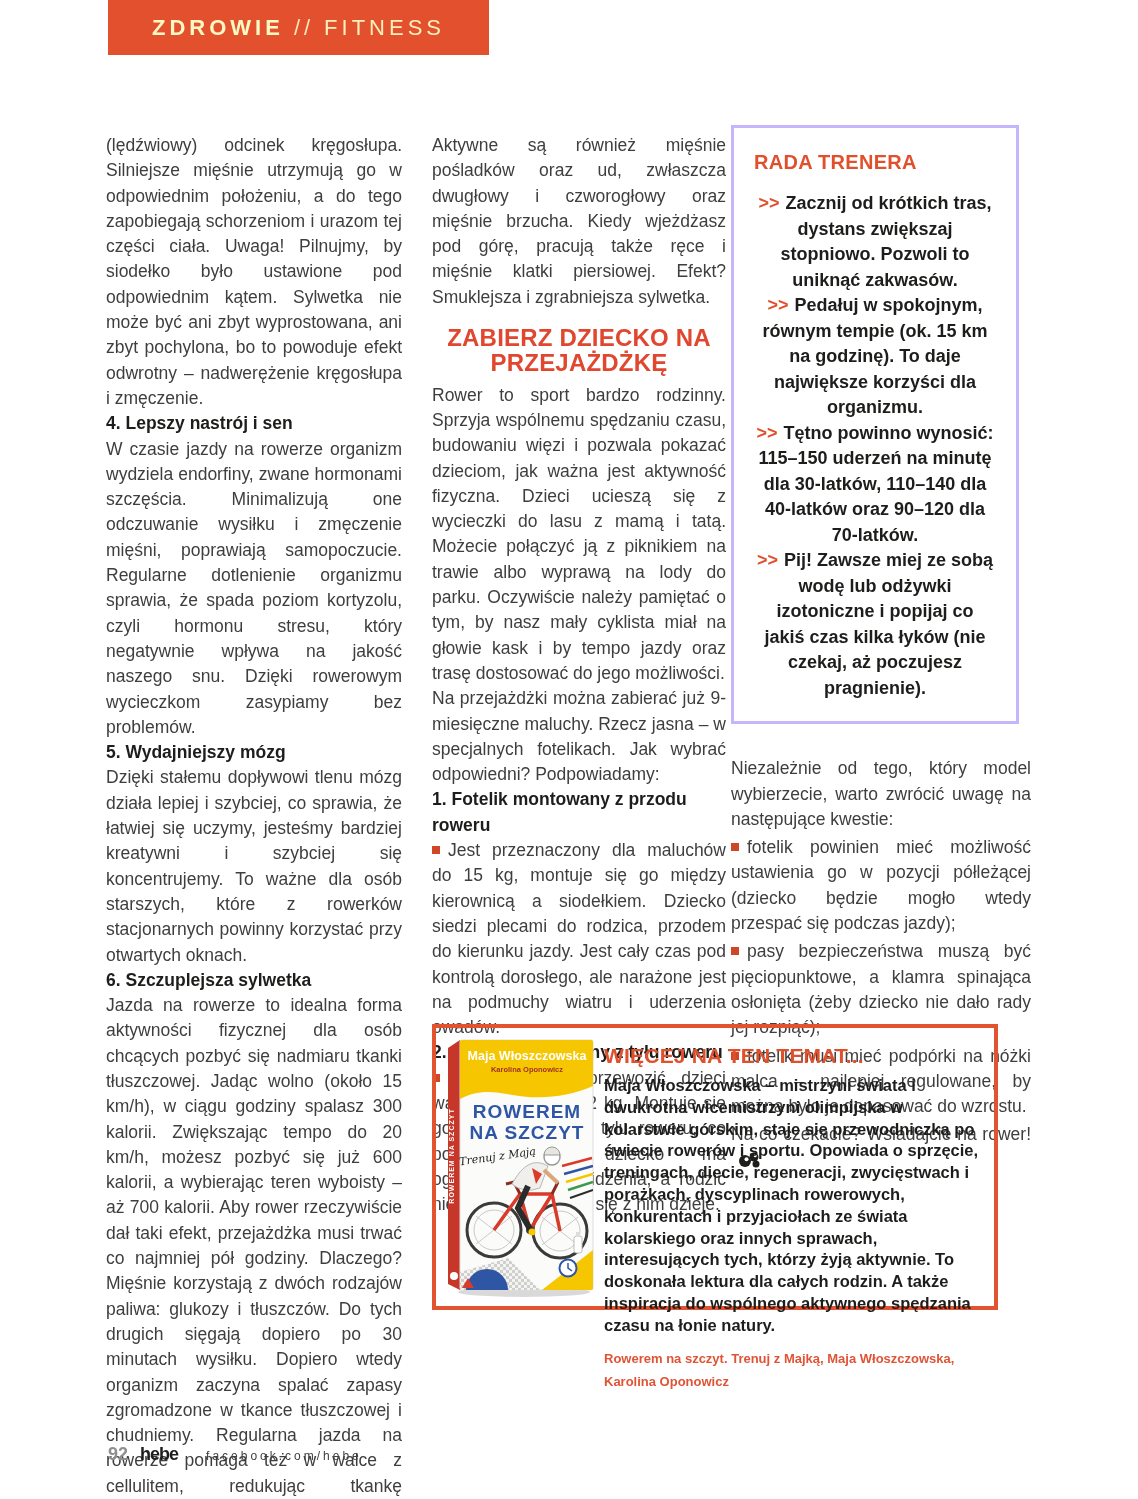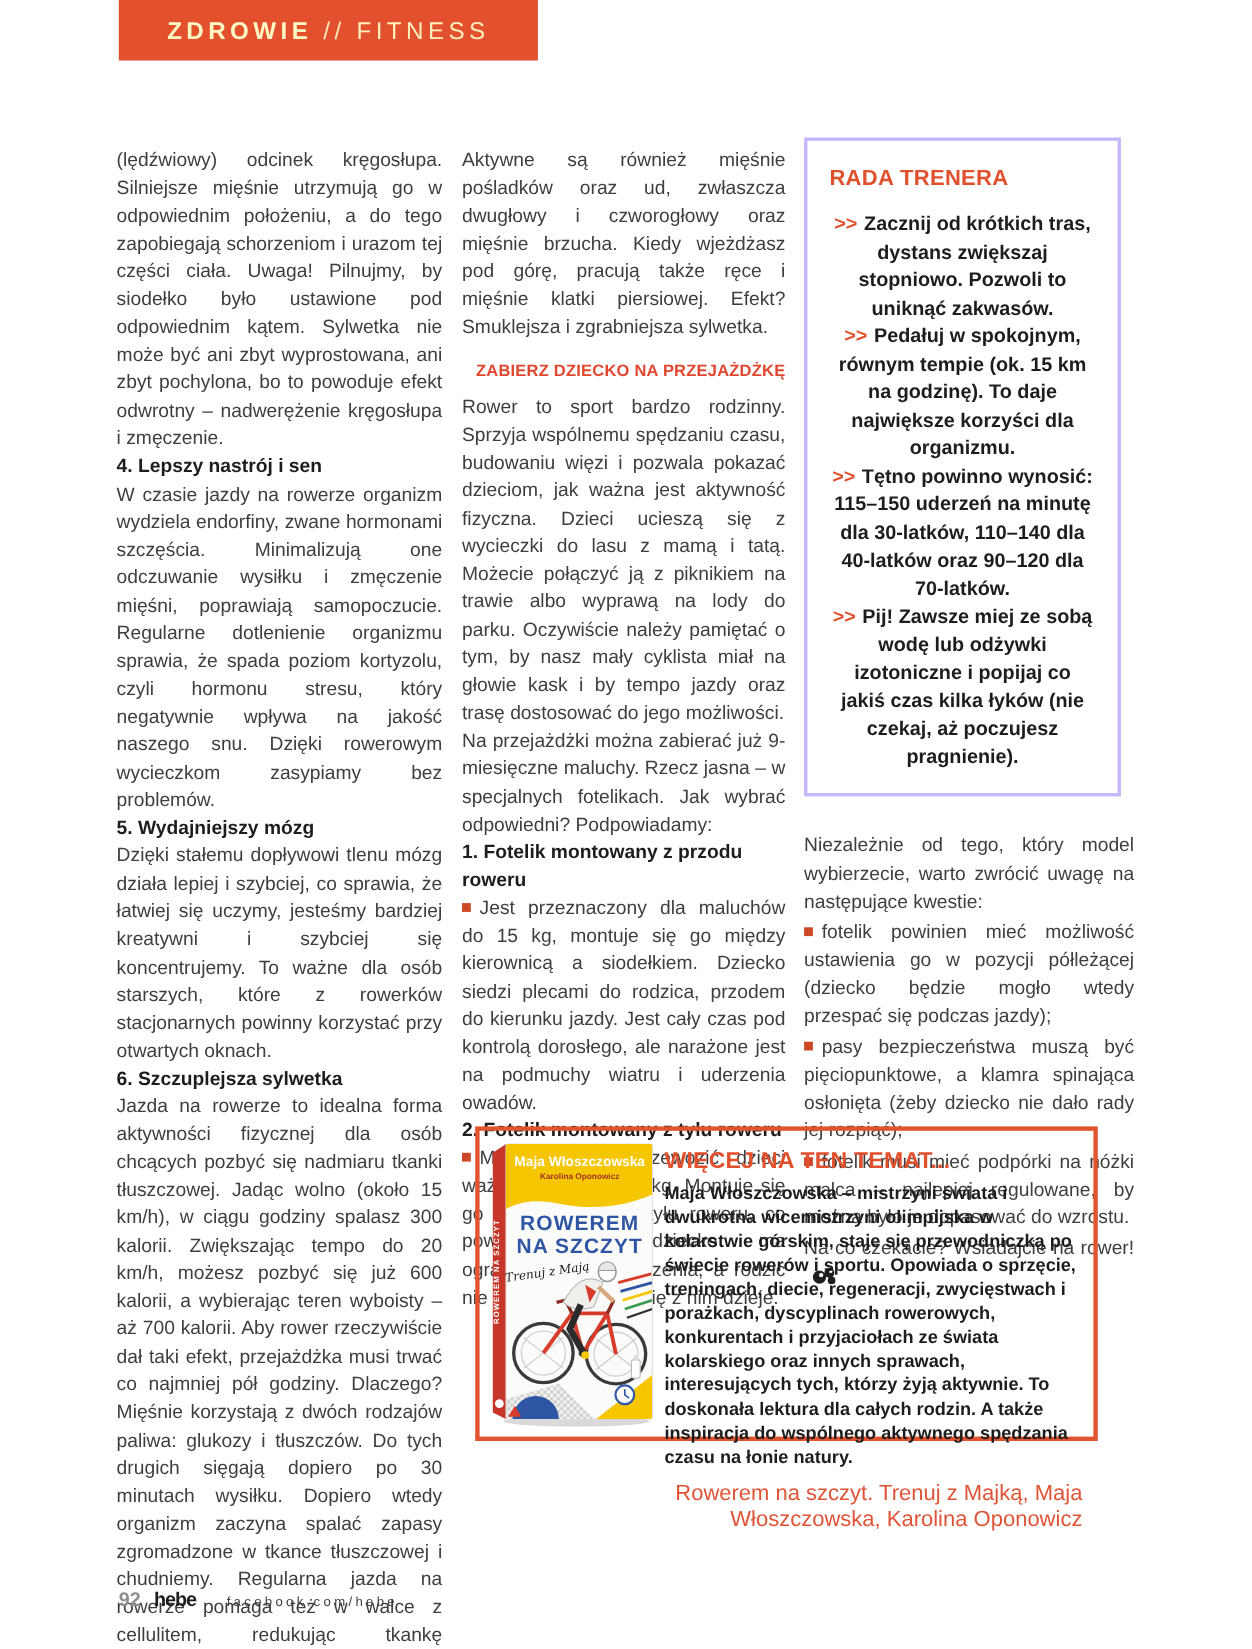--- a/index.html
+++ b/index.html
@@ -12,24 +12,24 @@
         font-size:22px;letter-spacing:4px;}
   .band .b-bold{font-weight:700;}
   .band .b-light{font-weight:400;opacity:.94;margin-left:10px;}
   .band .b-sep{font-weight:400;opacity:.9;margin-left:10px;}
 
   
   .col{position:absolute;font-size:17.5px;line-height:25.3px;text-align:justify;}
   .col p{margin:0;}
   .col .sub{font-weight:700;color:#1d1d1b;text-align:left;}
   #col1{left:106px;top:133px;width:296px;}
-  #col2{left:420px;top:133px;width:294px;}
+  #col2{left:432px;top:133px;width:294px;}
   #col3{left:731px;top:125px;width:300px;}
-  .orange-heading{color:#e1462e;font-weight:700;font-size:15px;letter-spacing:.2px;
-        margin:15px 0 7px 0 !important;text-align:right;}
+  .orange-heading{color:#e1462e;font-weight:700;font-size:24px;letter-spacing:.2px;
+        margin:15px 0 7px 0 !important;text-align:center;}
   .bullet{display:inline-block;width:8px;height:8px;background:#ce4727;
         margin-right:8px;vertical-align:2px;}
 
   
   .trainer-box{box-sizing:border-box;width:288px;border:3px solid #c4b5fd;
         padding:22px 20px 20px 20px;margin-bottom:32px;text-align:left;}
   .trainer-box h2{margin:0 0 16px 0;font-size:20px;color:#e1502c;letter-spacing:.3px;}
   .trainer-box p{font-weight:700;color:#1d1d1b;font-size:18px;line-height:25.5px;text-align:center;}
   .tip-marker{color:#e1502c;margin-right:6px;}
 
@@ -38,21 +38,21 @@
   .outro{margin-top:3px !important;}
   .end-icon{margin-left:7px;vertical-align:-2px;}
 
   
   .book-box{position:absolute;left:432px;top:1024px;width:566px;height:286px;
         box-sizing:border-box;border:4px solid #e2542f;}
   .book-cover{position:absolute;left:10px;top:8px;}
   .book-text{position:absolute;left:168px;top:16px;width:380px;}
   .book-text h2{margin:0 0 7px 0;font-size:21px;color:#e1502c;letter-spacing:.2px;}
   .book-text .book-body{margin:0;font-weight:700;color:#1d1d1b;font-size:16.5px;line-height:21.8px;text-align:left;}
-  .book-ref{margin:10px 0 0 0;font-weight:400;color:#e05436;font-size:20px;line-height:23px;text-align:right;}
+  .book-ref{margin:10px 0 0 0;font-weight:700;color:#e05436;font-size:13px;line-height:23px;text-align:left;}
 
   
   .footer{position:absolute;left:108px;top:1444px;display:flex;align-items:baseline;}
   .page-num{color:#8f8f8f;font-size:18px;font-weight:700;}
   .mag-logo{color:#1d1d1b;font-size:18px;font-weight:700;letter-spacing:-1px;margin-left:12px;}
   .fb-url{color:#404040;font-size:12px;letter-spacing:3px;margin-left:28px;}
 </style>
 </head>
 <body>
 

